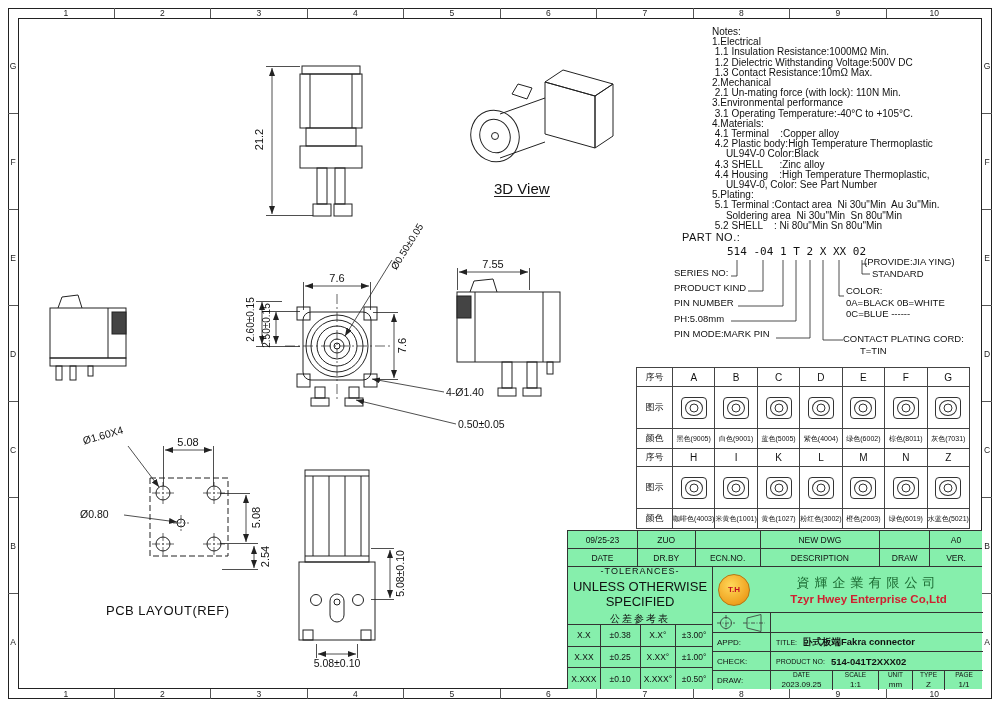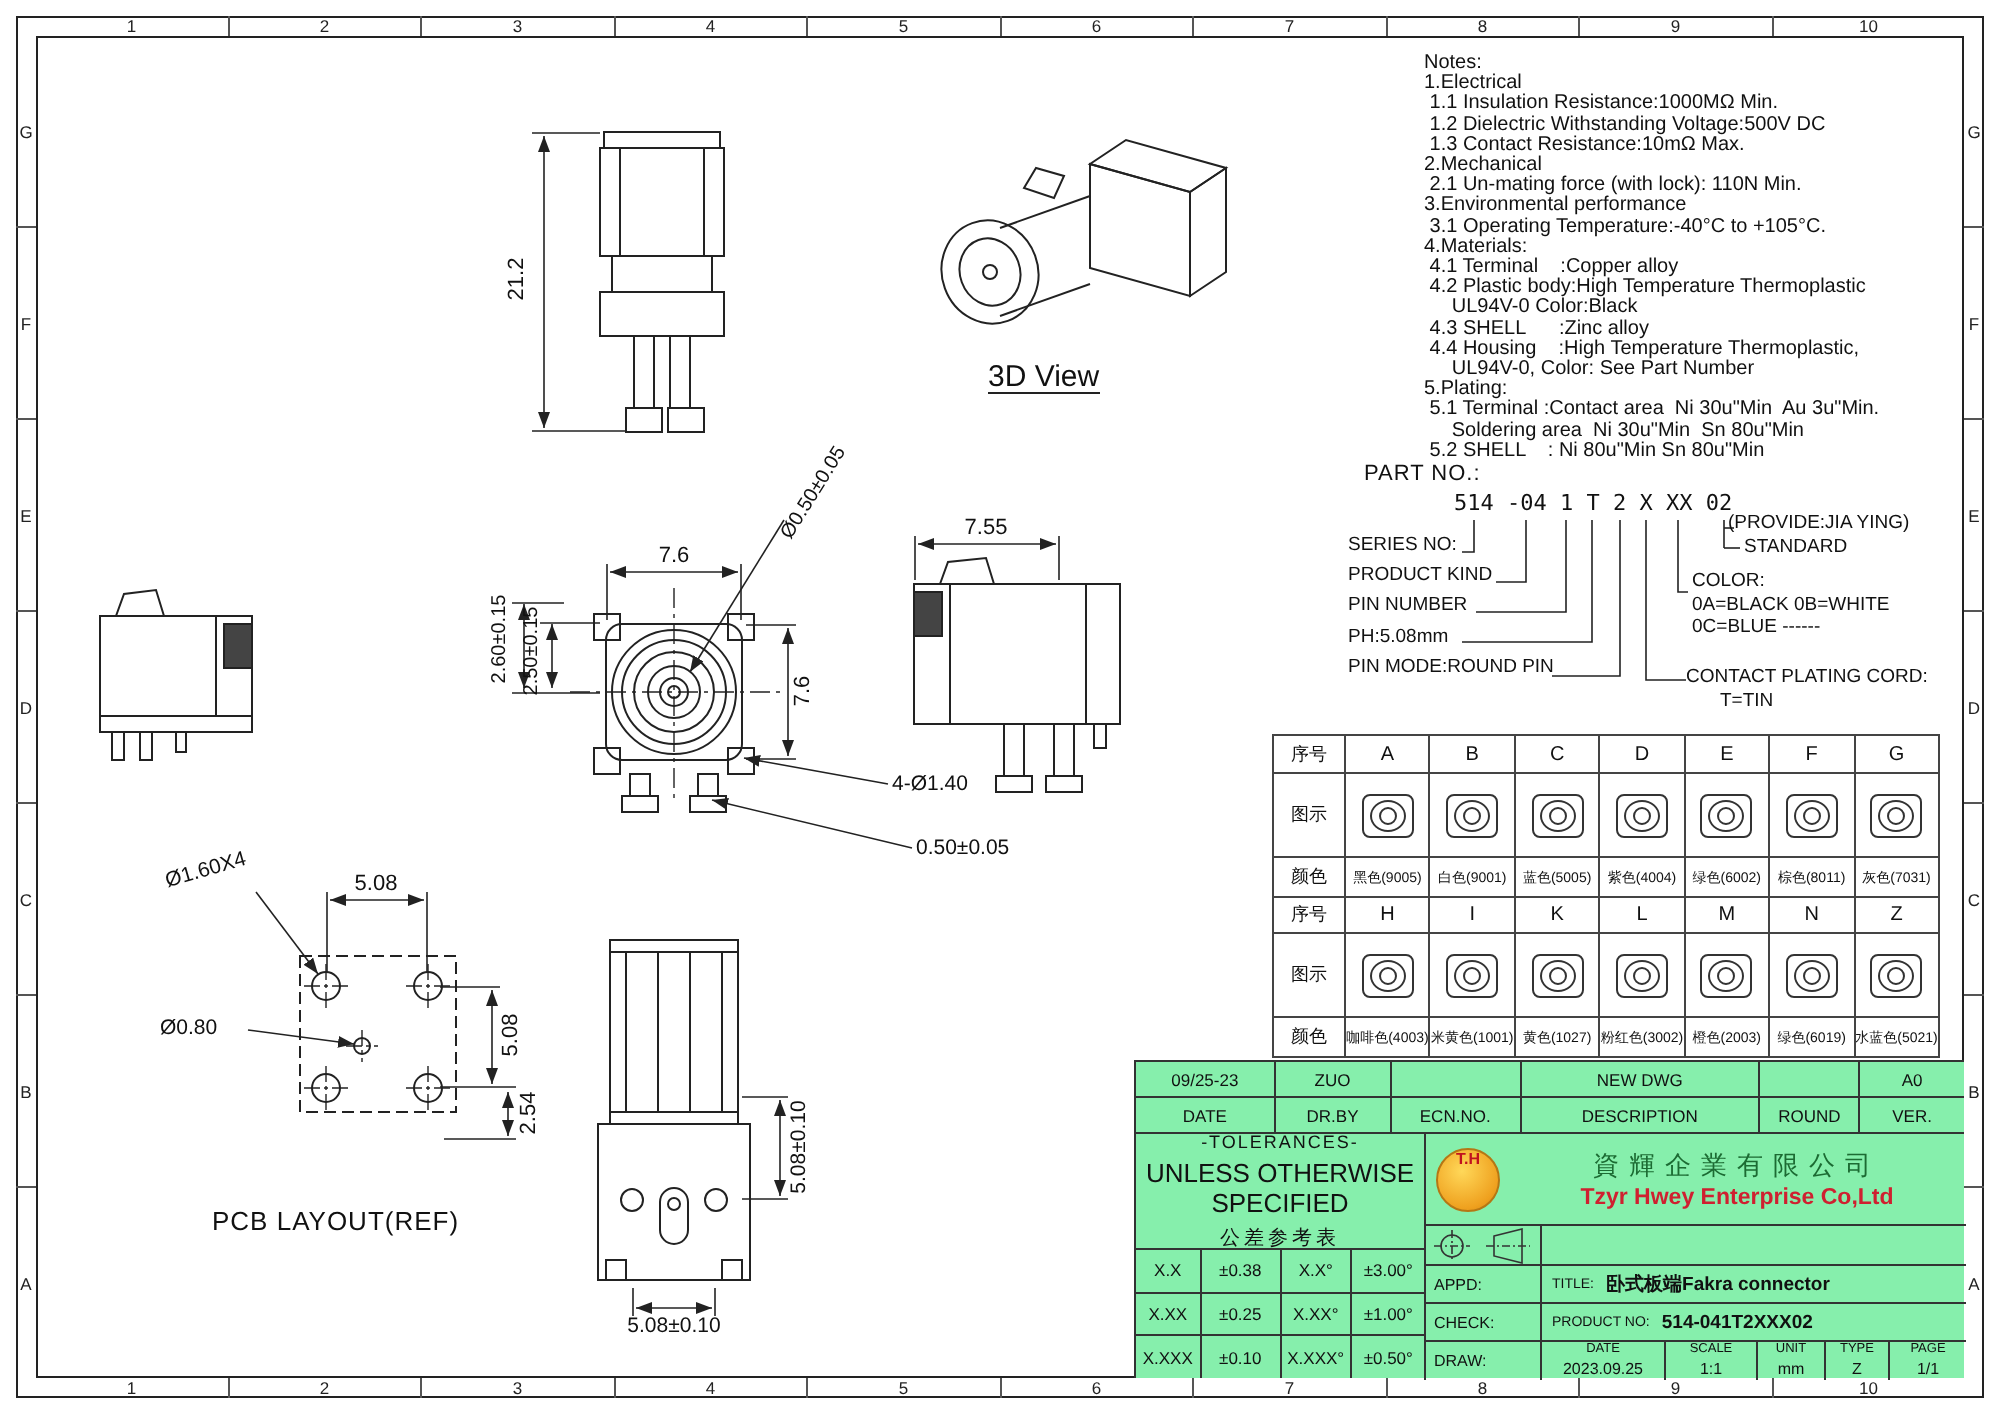--- a/index.html
+++ b/index.html
@@ -55,21 +55,21 @@
   .trow:last-child{border-bottom:0}
   .trow span{display:flex;align-items:center;justify-content:center;border-right:1px solid #333}
   .trow span:nth-child(1){width:33px}
   .trow span:nth-child(2){width:40px}
   .trow span:nth-child(3){width:36px}
   .trow span:nth-child(4){width:36px;border-right:0}
   .tbr{position:absolute;left:145px;top:36px;width:270px;height:123px}
   .corow{height:46px;border-bottom:1px solid #333;display:flex;align-items:center}
   .logo{width:32px;height:32px;border-radius:50%;
         background:radial-gradient(circle at 40% 35%,#ffd859,#efa11f 70%,#d3830f);
-        border:1px solid #b57714;margin:0 4px 0 5px;display:flex;justify-content:center;
+        border:1px solid #b57714;margin:0 4px 0 5px;display:flex;align-items:center;justify-content:center;
         color:#c1121f;font-weight:bold;font-size:8px}
   .conames{flex:1;text-align:center}
   .cocn{font-size:13px;font-weight:normal;letter-spacing:5px;color:#1c6b33}
   .coen{font-size:11.5px;font-weight:bold;color:#cf2030;margin-top:1px}
   .symrow{height:20px;border-bottom:1px solid #333;display:flex}
   .symcell{width:58px;border-right:1px solid #333;display:flex;align-items:center;justify-content:center}
   .symspace{flex:1}
   .srow{height:19px;border-bottom:1px solid #333;display:flex}
   .srow.last{border-bottom:0}
   .scell{width:58px;border-right:1px solid #333;font-size:8px;display:flex;align-items:center;padding-left:4px}
@@ -344,21 +344,21 @@
   <div class="t ctr" style="left:370px;top:567px;width:60px;transform:rotate(-90deg)">5.08±0.10</div>
   <div class="t ctr" style="left:305px;top:657px;width:64px">5.08±0.10</div>
 
   <div class="t" style="left:682px;top:231px;font-size:11px;letter-spacing:0.5px">PART NO.:</div>
   <div class="t code" style="left:727px;top:245px;font-size:11px">514 -04 1 T 2 X XX 02</div>
   <div class="plabels">
       <div>SERIES NO:</div>
       <div>PRODUCT KIND</div>
       <div>PIN NUMBER</div>
       <div>PH:5.08mm</div>
-      <div>PIN MODE:ROUND PIN</div>
+      <div>PIN MODE:MARK PIN</div>
     </div>
   <div class="t sm" style="left:864px;top:256px">(PROVIDE:JIA YING)</div>
   <div class="t sm" style="left:872px;top:268px">STANDARD</div>
   <div class="t sm" style="left:846px;top:285px">COLOR:</div>
   <div class="t sm" style="left:846px;top:297px">0A=BLACK 0B=WHITE</div>
   <div class="t sm" style="left:846px;top:308px">0C=BLUE ------</div>
   <div class="t sm" style="left:843px;top:333px">CONTACT PLATING CORD:</div>
   <div class="t sm" style="left:860px;top:345px">T=TIN</div>
 
   <div class="ctable" style="left:636px;top:367px;width:334px">
@@ -471,21 +471,21 @@
         <span class="rc"></span>
         <span class="rc">NEW DWG</span>
         <span class="rc"></span>
         <span class="rc">A0</span>
       </div>
     <div class="rev">
         <span class="rc">DATE</span>
         <span class="rc">DR.BY</span>
         <span class="rc">ECN.NO.</span>
         <span class="rc">DESCRIPTION</span>
-        <span class="rc">ROUND</span>
+        <span class="rc">DRAW</span>
         <span class="rc">VER.</span>
       </div>
     <div class="tolpanel">
       <div class="tolhead">
         <div style="font-size:9px;letter-spacing:1px">-TOLERANCES-</div>
         <div style="font-size:13px">UNLESS OTHERWISE SPECIFIED</div>
         <div style="font-size:10px;letter-spacing:2px">公差参考表</div>
       </div>
       <div class="tolrows">
           <div class="trow">

